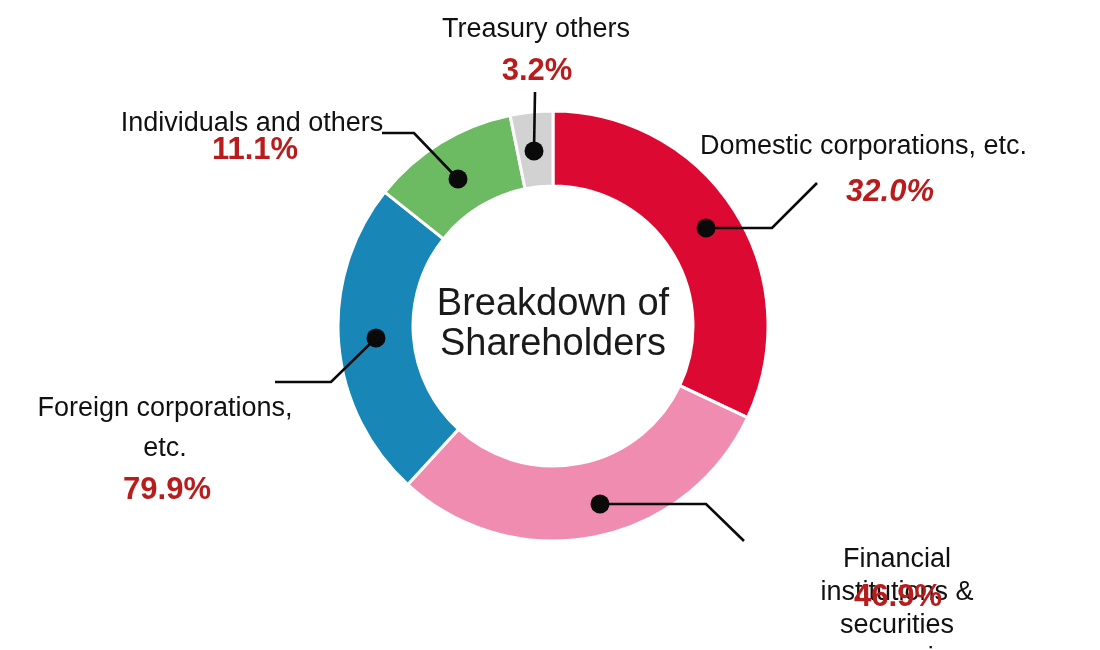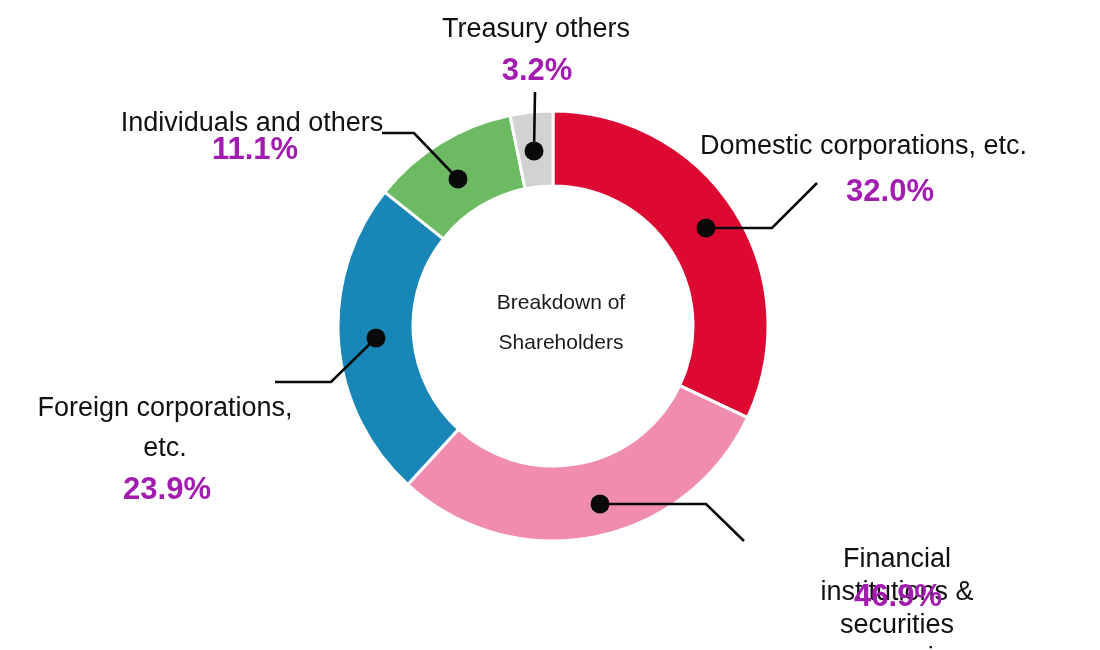--- a/index.html
+++ b/index.html
@@ -28,51 +28,50 @@
     color: #111111;
     text-align: center;
     transform: translateX(-50%);
     white-space: pre-line;
   }
   .pct {
     position: absolute;
     font-size: 31px;
     line-height: 34px;
     font-weight: bold;
-    color: #a21caf;
+    color: #b91c1c;
     text-align: right;
     transform: translateX(-50%);
     white-space: nowrap;
   }
   .lbl.align-left {
     transform: none;
     text-align: left;
     white-space: nowrap;
   }
   .lbl-treasury     { left: 536px; top: 12px;  }
   .pct-treasury     { left: 537px; top: 53px;  }
   .lbl-domestic     { left: 700px; top: 129px; }
-  .pct-domestic     { left: 890px; top: 174px; }
+  .pct-domestic     { left: 890px; top: 174px; font-style: italic; }
   .lbl-individuals  { left: 252px; top: 86px; margin-top: 20px;  }
   .pct-individuals  { left: 255px; top: 132px; }
   .lbl-foreign      { left: 165px; top: 387px; line-height: 40px; }
   .pct-foreign      { left: 167px; top: 472px; }
   .lbl-financial    { left: 897px; top: 508px; line-height: 33px; margin-top: 34px; }
   .pct-financial    { left: 898px; top: 579px; }
   .chart-title {
     position: absolute;
     left: 553px;
     top: 282px;
     transform: translateX(-50%);
-    font-size: 21px;
+    font-size: 38px;
     line-height: 40px;
     text-align: center;
     color: #1a1a1a;
     white-space: pre-line;
-    margin-left: 8px;
   }
 </style>
 </head>
 <body>
 
 <div class="stage">
 
   <svg class="chart-svg" width="1100" height="650" viewBox="0 0 1100 650">
     <g id="donut-segments">
         <path d="M 553 111 A 215 215 0 0 1 747.5378162801942 417.54254768649065 L 679.6757873452427 385.60910081911015 A 140 140 0 0 0 553 186 Z" fill="#dc0a33" stroke="#ffffff" stroke-width="3"></path>
@@ -102,21 +101,21 @@
 
   <div class="lbl align-left lbl-domestic">Domestic corporations, etc.</div>
   <div class="pct pct-domestic">32.0%</div>
 
   <div class="lbl lbl-financial">Financial institutions &amp;
 securities companies</div>
   <div class="pct pct-financial">46.9%</div>
 
   <div class="lbl lbl-foreign">Foreign corporations,
 etc.</div>
-  <div class="pct pct-foreign">23.9%</div>
+  <div class="pct pct-foreign">79.9%</div>
 
   <div class="lbl lbl-individuals">Individuals and others</div>
   <div class="pct pct-individuals">11.1%</div>
 
   <div class="lbl lbl-treasury">Treasury others</div>
   <div class="pct pct-treasury">3.2%</div>
 
 </div>
 
 </body></html>

